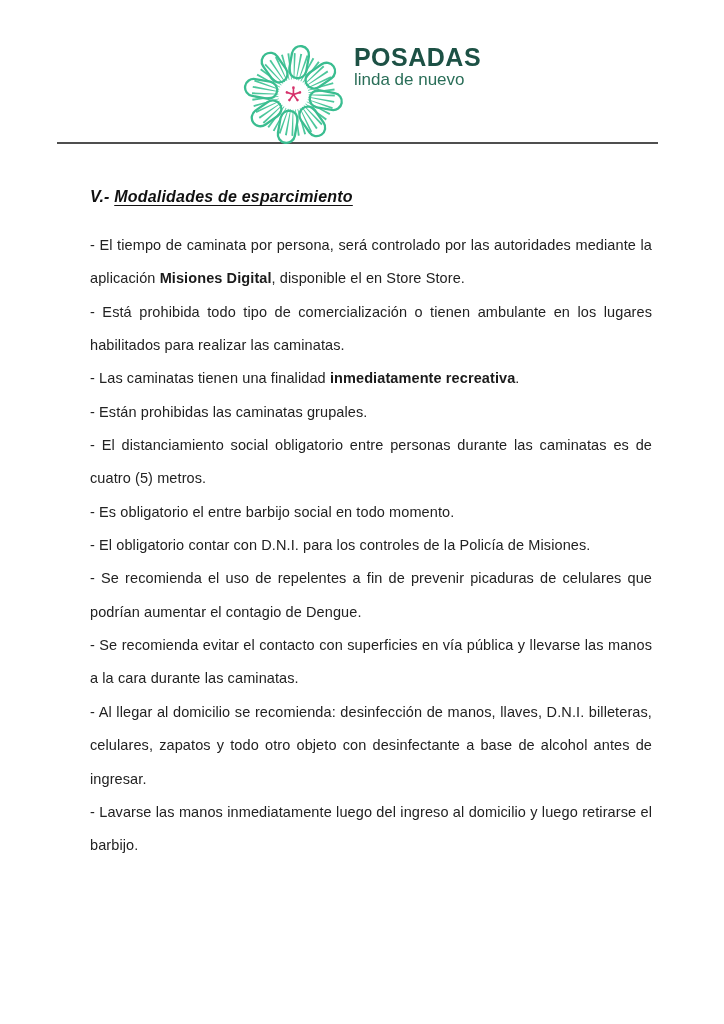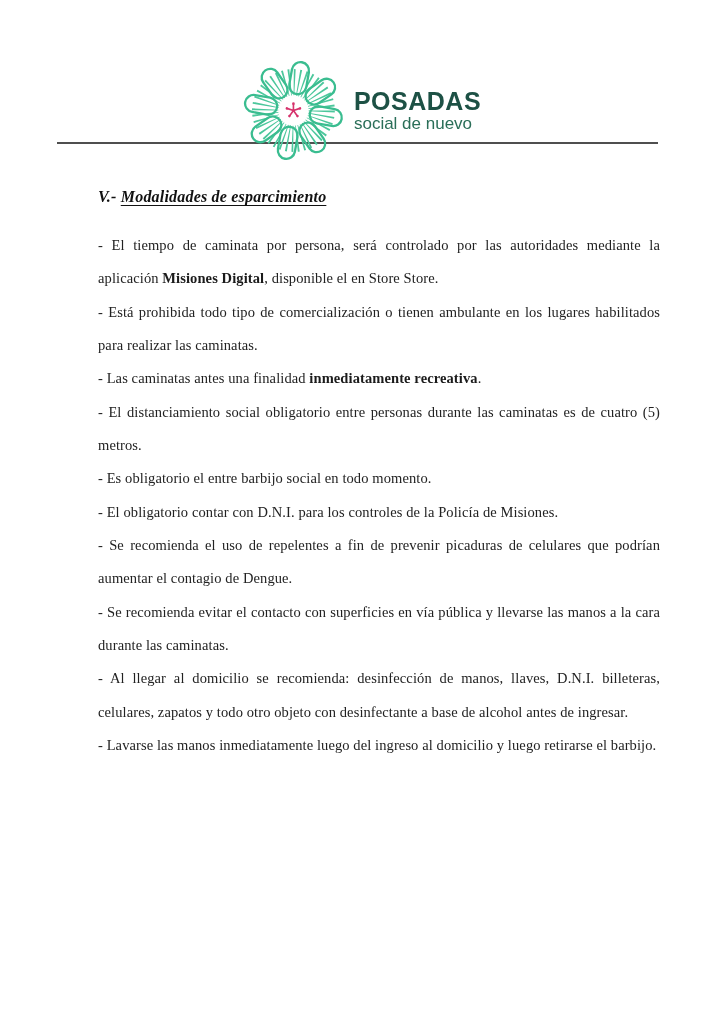--- a/index.html
+++ b/index.html
@@ -8,25 +8,24 @@
     position: relative;
     width: 724px;
     height: 1024px;
     background: #ffffff;
     font-family: "Liberation Sans", sans-serif;
     overflow: hidden;
   }
   
   .logo-block {
     position: absolute;
-    top: 60px;
+    top: 44px;
     left: 50%;
     transform: translateX(-50%);
     display: flex;
-    align-items: center;
     gap: 10px;
     z-index: 2;
   }
   .flower { width: 101px; height: 101px; display: block; }
   .logo-text { display: flex; flex-direction: column; line-height: 1.05; }
   .wordmark {
     font-size: 25px;
     font-weight: bold;
     letter-spacing: 0.5px;
     color: #1d5145;
@@ -42,25 +41,24 @@
     top: 142px;
     left: 57px;
     width: 601px;
     height: 2px;
     background: #4f4f4f;
     z-index: 1;
   }
   
   .content {
     position: absolute;
-    left: 98px;
+    left: 90px;
     top: 188px;
     width: 562px;
     color: #222222;
-    font-family: Liberation Serif, serif;
   }
   .section-heading {
     font-size: 16px;
     font-weight: bold;
     font-style: italic;
     color: #111111;
     margin-bottom: 23px;
     letter-spacing: 0.2px;
   }
   .section-heading .heading-title {
@@ -118,36 +116,37 @@
             <circle cx="50" cy="43.2" r="1.3" stroke="none"></circle>
         </g>
         <g transform="rotate(288 50 50)">
           <line x1="50" y1="50" x2="50" y2="44"></line>
             <circle cx="50" cy="43.2" r="1.3" stroke="none"></circle>
         </g>
       </g>
     </svg>
     <div class="logo-text">
       <span class="wordmark">POSADAS</span>
-      <span class="tagline">social de nuevo</span>
+      <span class="tagline">linda de nuevo</span>
     </div>
   </div>
 
   <div class="rule"></div>
 
   <div class="content">
     <div class="section-heading">
       <span class="heading-prefix">V.-</span>
       <span> </span>
       <span class="heading-title">Modalidades de esparcimiento</span>
     </div>
     <div>
         <p class="body-paragraph"><span>- El tiempo de caminata por persona, será controlado por las autoridades mediante la aplicación </span><strong>Misiones Digital</strong><span>, disponible el en Store Store.</span></p>
         <p class="body-paragraph"><span>- Está prohibida todo tipo de comercialización o tienen ambulante en los lugares habilitados para realizar las caminatas.</span></p>
-        <p class="body-paragraph"><span>- Las caminatas antes una finalidad </span><strong>inmediatamente recreativa</strong><span>.</span></p>
+        <p class="body-paragraph"><span>- Las caminatas tienen una finalidad </span><strong>inmediatamente recreativa</strong><span>.</span></p>
+        <p class="body-paragraph"><span>- Están prohibidas las caminatas grupales.</span></p>
         <p class="body-paragraph"><span>- El distanciamiento social obligatorio entre personas durante las caminatas es de cuatro (5) metros.</span></p>
         <p class="body-paragraph"><span>- Es obligatorio el entre barbijo social en todo momento.</span></p>
         <p class="body-paragraph"><span>- El obligatorio contar con D.N.I. para los controles de la Policía de Misiones.</span></p>
         <p class="body-paragraph"><span>- Se recomienda el uso de repelentes a fin de prevenir picaduras de celulares que podrían aumentar el contagio de Dengue.</span></p>
         <p class="body-paragraph"><span>- Se recomienda evitar el contacto con superficies en vía pública y llevarse las manos a la cara durante las caminatas.</span></p>
         <p class="body-paragraph"><span>- Al llegar al domicilio se recomienda: desinfección de manos, llaves, D.N.I. billeteras, celulares, zapatos y todo otro objeto con desinfectante a base de alcohol antes de ingresar.</span></p>
         <p class="body-paragraph"><span>- Lavarse las manos inmediatamente luego del ingreso al domicilio y luego retirarse el barbijo.</span></p>
       </div>
   </div>
 

